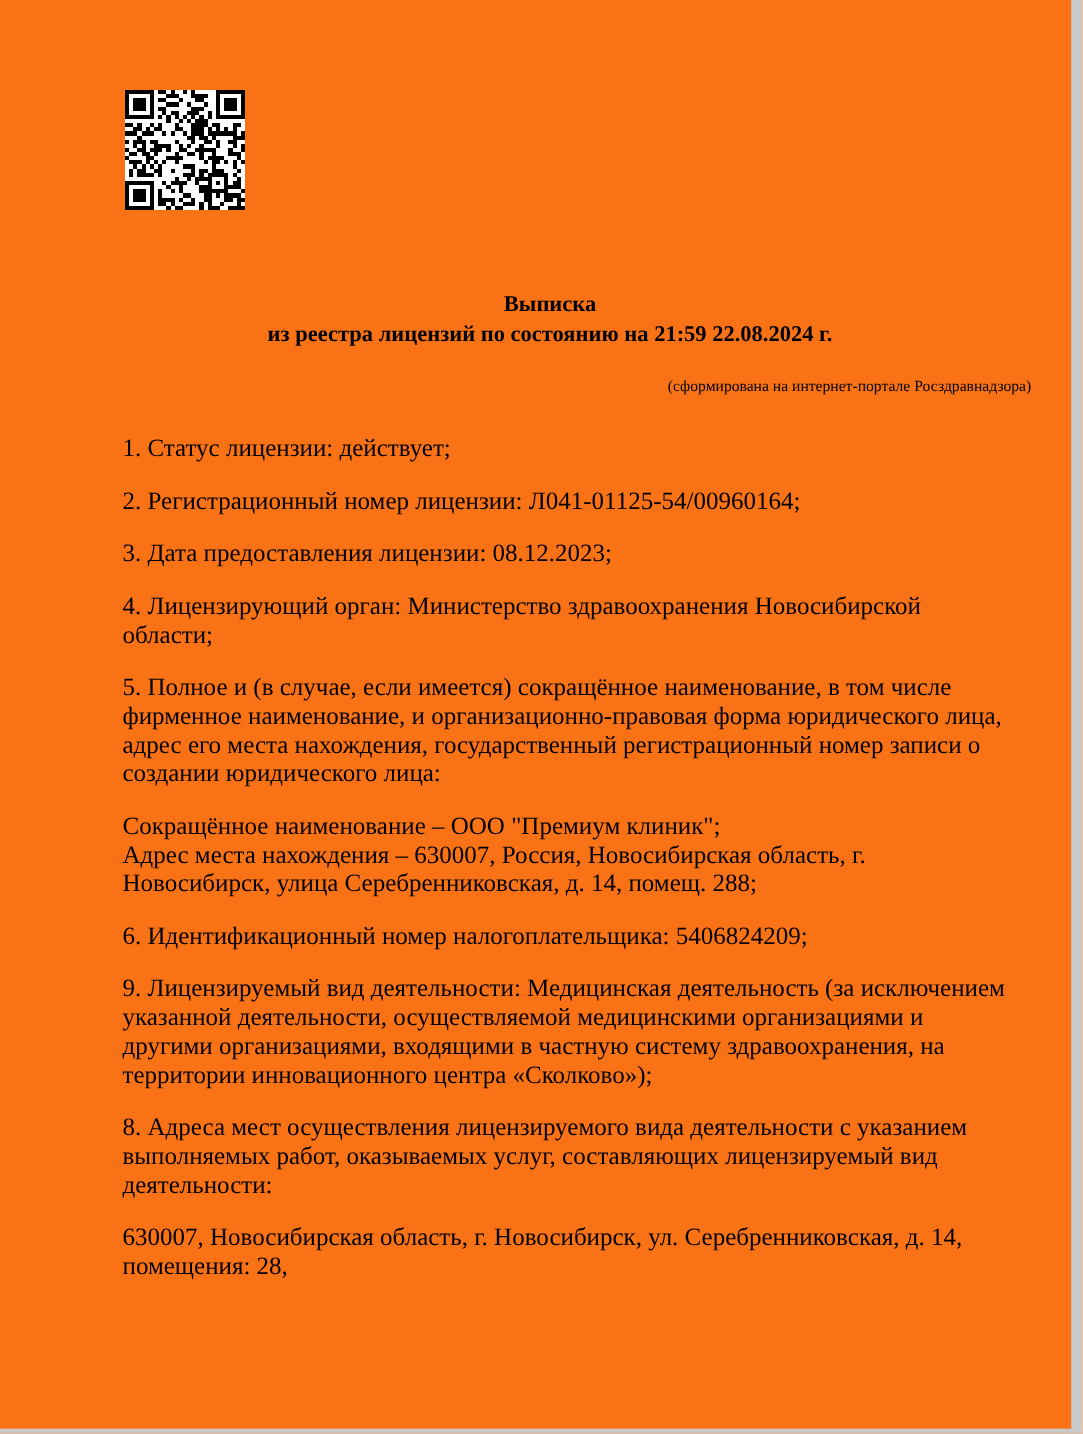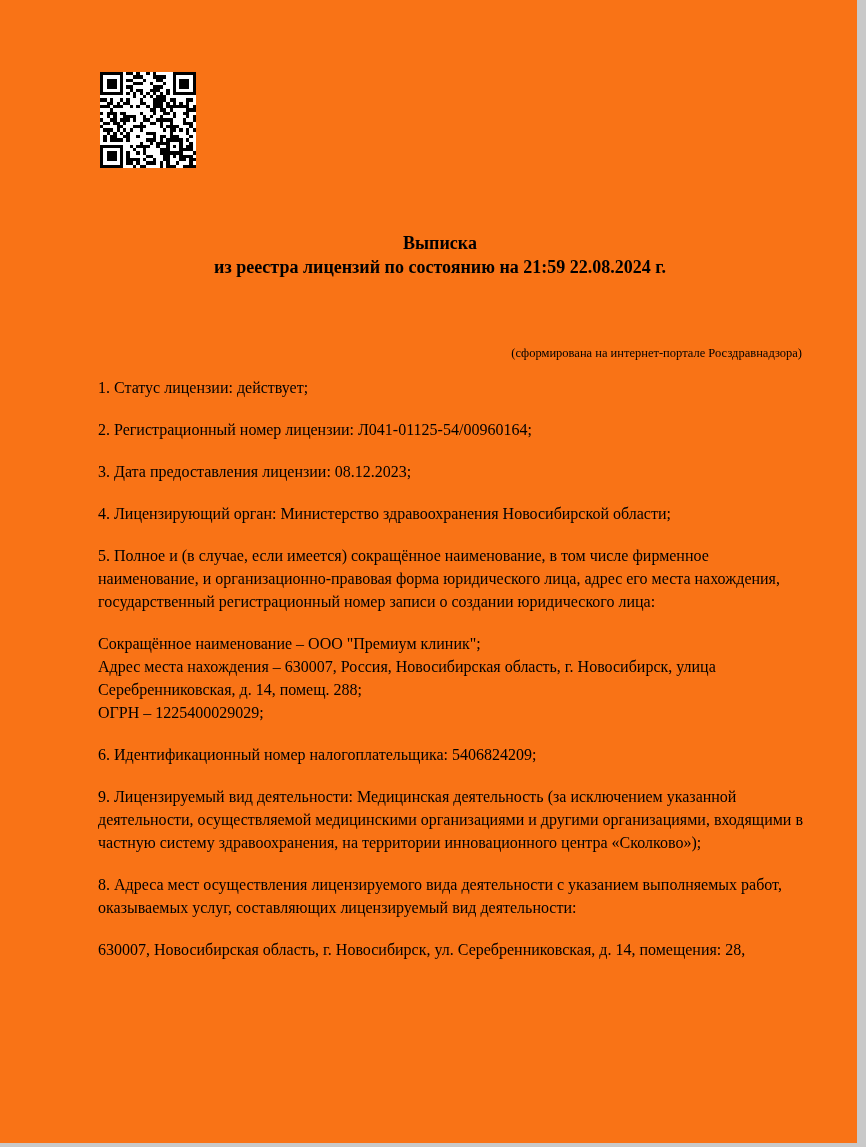--- a/index.html
+++ b/index.html
@@ -29,34 +29,33 @@
     top: 231px;
     width: 684px;
     text-align: center;
     font-weight: bold;
     font-size: 18px;
     line-height: 24px;
     white-space: nowrap;
   }
   .subtitle {
     position: absolute;
-    left: 82px;
+    left: 105px;
     top: 301px;
     width: 720px;
     text-align: right;
     font-size: 12.5px;
     line-height: 16px;
-    margin-top: 44px;
   }
   .doc-body {
     position: absolute;
     left: 98px;
-    top: 376px;
+    top: 348px;
     width: 715px;
-    font-size: 16px;
+    font-size: 20px;
     line-height: 23px;
   }
   .doc-body p {
     margin: 0 0 19px 0;
     padding: 0;
   }
   .doc-body .line {
     display: block;
   }
   .edge-right {
@@ -507,21 +506,20 @@
       </p>
       <p>
         <span class="line">4. Лицензирующий орган: Министерство здравоохранения Новосибирской области;</span>
       </p>
       <p>
         <span class="line">5. Полное и (в случае, если имеется) сокращённое наименование, в том числе фирменное наименование, и организационно-правовая форма юридического лица, адрес его места нахождения, государственный регистрационный номер записи о создании юридического лица:</span>
       </p>
       <p>
         <span class="line">Сокращённое наименование – ООО "Премиум клиник";</span>
         <span class="line">Адрес места нахождения – 630007, Россия, Новосибирская область, г. Новосибирск, улица Серебренниковская, д. 14, помещ. 288;</span>
-        <span class="line">ОГРН – 1225400029029;</span>
       </p>
       <p>
         <span class="line">6. Идентификационный номер налогоплательщика: 5406824209;</span>
       </p>
       <p>
         <span class="line">9. Лицензируемый вид деятельности: Медицинская деятельность (за исключением указанной деятельности, осуществляемой медицинскими организациями и другими организациями, входящими в частную систему здравоохранения, на территории инновационного центра «Сколково»);</span>
       </p>
       <p>
         <span class="line">8. Адреса мест осуществления лицензируемого вида деятельности с указанием выполняемых работ, оказываемых услуг, составляющих лицензируемый вид деятельности:</span>
       </p>

